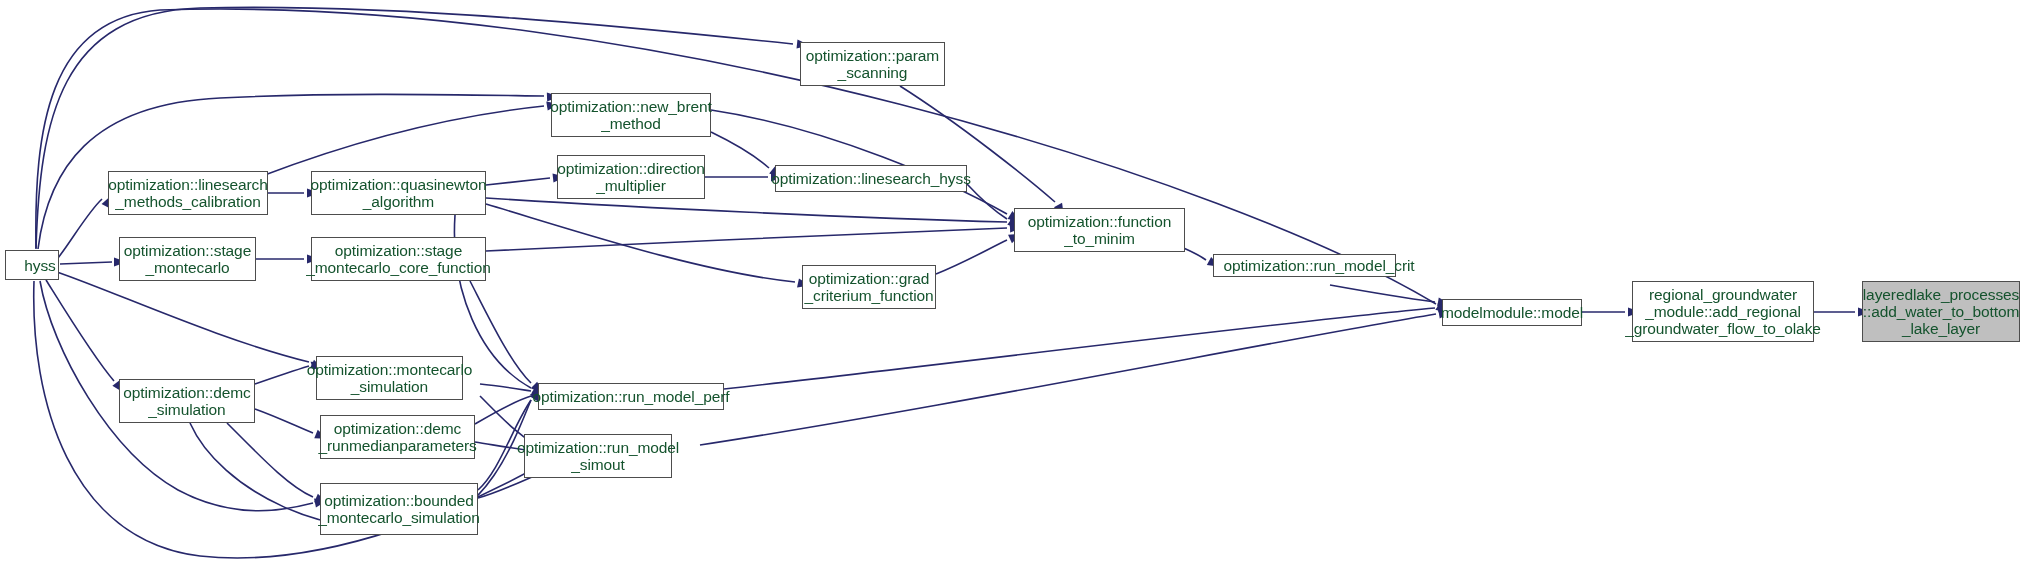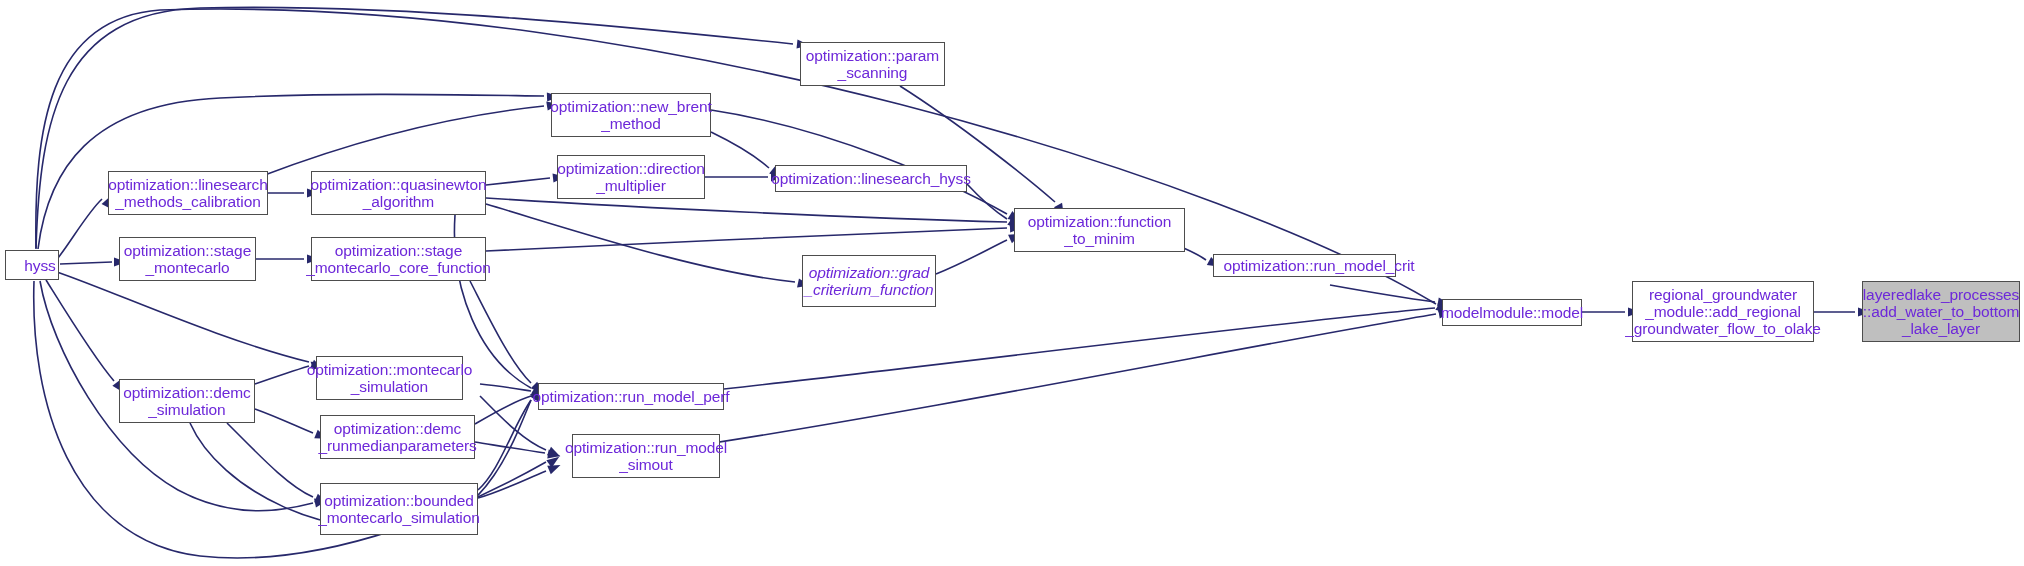--- a/index.html
+++ b/index.html
@@ -34,21 +34,21 @@
   }
   .node {
     position: absolute;
     box-sizing: border-box;
     background: #ffffff;
     border: 1.6px solid #4d4d4d;
     display: flex;
     align-items: center;
     justify-content: center;
     text-align: center;
-    color: #6d28d9;
+    color: #14532d;
     font-size: 15.5px;
     line-height: 17px;
     letter-spacing: -0.1px;
     white-space: pre-line;
     cursor: pointer;
     z-index: 2;
   }
   .node.highlight {
     background: #bfbfbf;
   }
@@ -160,35 +160,35 @@
 _algorithm</span></div>
       <div class="node" style="left: 557px; top: 155px; width: 148px; height: 44px;"><span class="nlabel">optimization::direction
 _multiplier</span></div>
       <div class="node" style="left: 775px; top: 165px; width: 192px; height: 27px;"><span class="nlabel">optimization::linesearch_hyss</span></div>
       <div class="node" style="left: 1014px; top: 208px; width: 171px; height: 44px;"><span class="nlabel">optimization::function
 _to_minim</span></div>
       <div class="node" style="left: 119px; top: 237px; width: 137px; height: 44px;"><span class="nlabel">optimization::stage
 _montecarlo</span></div>
       <div class="node" style="left: 311px; top: 237px; width: 175px; height: 44px;"><span class="nlabel">optimization::stage
 _montecarlo_core_function</span></div>
-      <div class="node" style="left: 802px; top: 255px; width: 134px; height: 52px; font-style: italic;"><span class="nlabel">optimization::grad
+      <div class="node" style="left: 802px; top: 265px; width: 134px; height: 44px;"><span class="nlabel">optimization::grad
 _criterium_function</span></div>
       <div class="node" style="left: 1213px; top: 254px; width: 183px; height: 23px; padding-left: 29px;"><span class="nlabel">optimization::run_model_crit</span></div>
       <div class="node" style="left: 1442px; top: 299px; width: 140px; height: 27px;"><span class="nlabel">modelmodule::model</span></div>
       <div class="node" style="left: 1632px; top: 281px; width: 182px; height: 61px;"><span class="nlabel">regional_groundwater
 _module::add_regional
 _groundwater_flow_to_olake</span></div>
       <div class="node highlight" style="left: 1862px; top: 281px; width: 158px; height: 61px; background: rgb(191, 191, 191);"><span class="nlabel">layeredlake_processes
 ::add_water_to_bottom
 _lake_layer</span></div>
       <div class="node" style="left: 119px; top: 379px; width: 136px; height: 44px;"><span class="nlabel">optimization::demc
 _simulation</span></div>
       <div class="node" style="left: 316px; top: 356px; width: 147px; height: 44px;"><span class="nlabel">optimization::montecarlo
 _simulation</span></div>
       <div class="node" style="left: 538px; top: 383px; width: 186px; height: 27px;"><span class="nlabel">optimization::run_model_perf</span></div>
       <div class="node" style="left: 320px; top: 415px; width: 155px; height: 44px;"><span class="nlabel">optimization::demc
 _runmedianparameters</span></div>
-      <div class="node" style="left: 572px; top: 434px; width: 148px; height: 44px;"><span class="nlabel">optimization::run_model
+      <div class="node" style="left: 524px; top: 434px; width: 148px; height: 44px;"><span class="nlabel">optimization::run_model
 _simout</span></div>
       <div class="node" style="left: 320px; top: 483px; width: 158px; height: 52px;"><span class="nlabel">optimization::bounded
 _montecarlo_simulation</span></div>
     </div>
 </div>
 
 </body></html>

